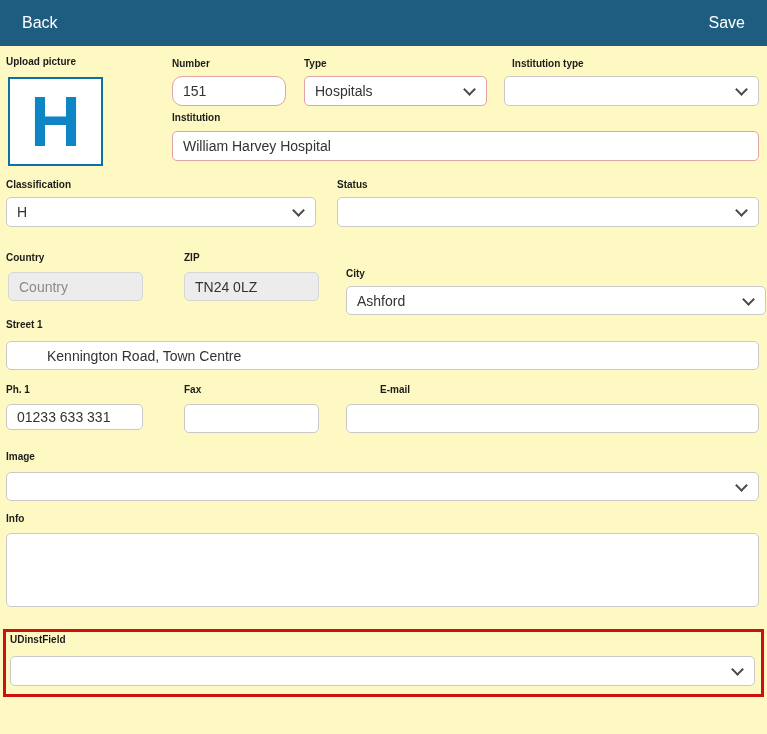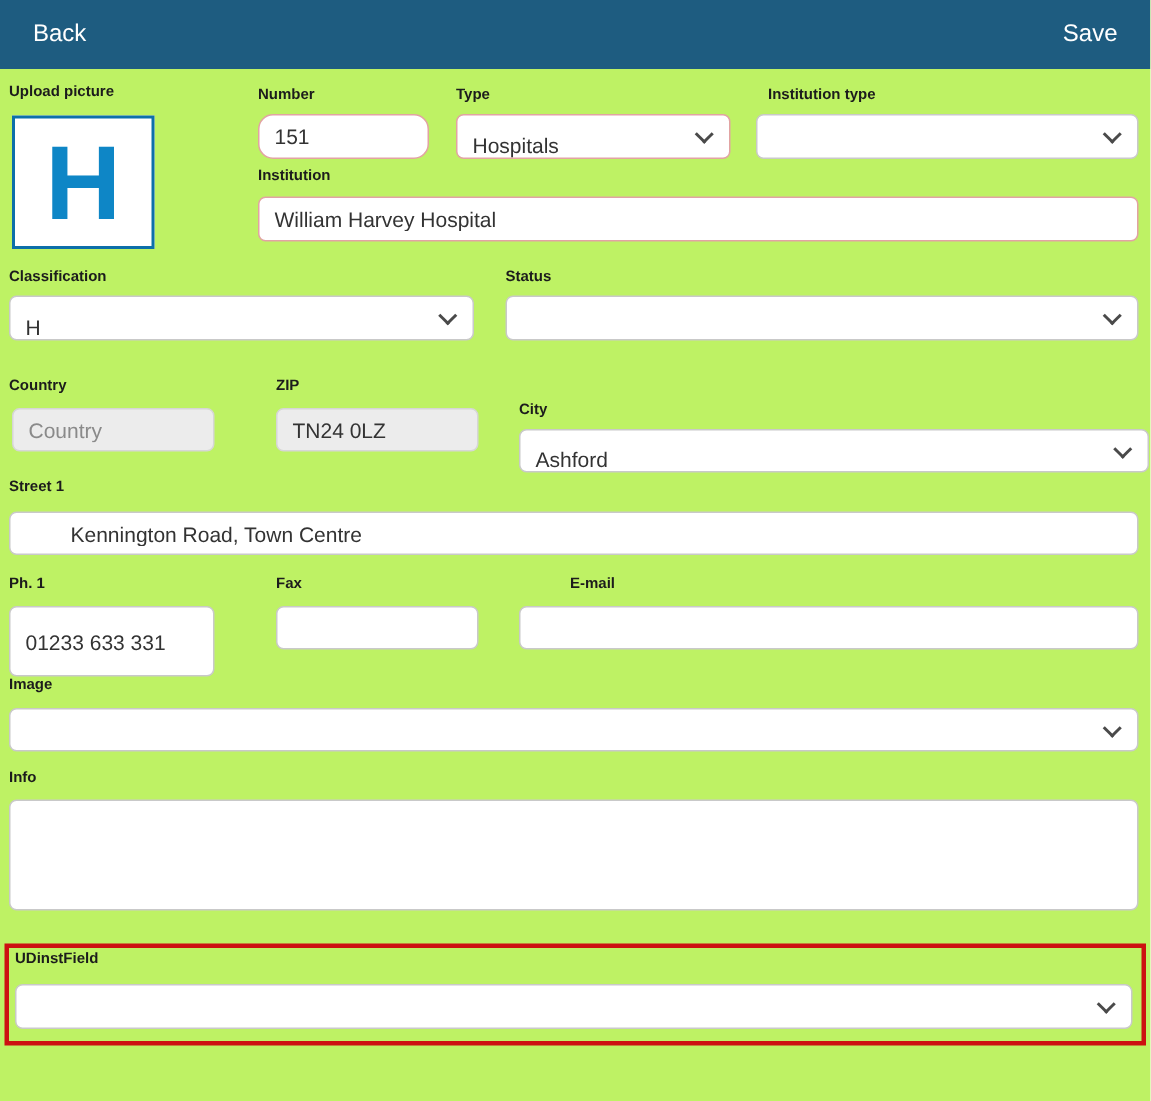--- a/index.html
+++ b/index.html
@@ -1,17 +1,17 @@
 <!DOCTYPE html>
 <html><head>
 <meta charset="utf-8">
 <style>
   * { margin: 0; padding: 0; box-sizing: border-box; }
   html, body { width: 767px; height: 734px; background: #ffffff; font-family: "Liberation Sans", sans-serif; }
-  .screen { position: relative; width: 767px; height: 734px; background: #bef264; overflow: hidden; }
+  .screen { position: relative; width: 767px; height: 734px; background: #fef9c3; overflow: hidden; }
 
   .topbar {
     position: absolute; left: 0; top: 0; width: 767px; height: 46px;
     background: #1e5c80; color: #fff; display: flex; align-items: center;
     justify-content: space-between; padding: 0 16px;
   }
   .topbar .btn { font-size: 16px; color: #ffffff; cursor: pointer; padding: 4px 6px; }
 
   .lbl { position: absolute; font-size: 10px; font-weight: 700; color: #1c1c1c; white-space: nowrap; }
 
@@ -20,21 +20,21 @@
     background: #fff; font-size: 14px; color: #333; padding: 0 10px;
     font-family: "Liberation Sans", sans-serif; outline: none;
   }
   input.field { line-height: 28px; }
   .field.required { border-color: #e2a3a3; }
   .field.readonly { background: #ececec; border-color: #d6d6d6; }
   .field.readonly::placeholder { color: #8a8a8a; }
 
   .select {
     position: absolute; height: 30px; border: 1px solid #c9c9c9; border-radius: 5px;
-    background: #fff; display: flex; align-items: flex-end; padding: 0 30px 0 10px;
+    background: #fff; display: flex; align-items: center; padding: 0 30px 0 10px;
     font-size: 14px; color: #333; cursor: pointer;
   }
   .select.required { border-color: #e2a3a3; }
   .chev {
     position: absolute; right: 12px; top: 9px; width: 9px; height: 9px;
     border-left: 2px solid #4a4a4a; border-bottom: 2px solid #4a4a4a;
     transform: rotate(-45deg); transform-origin: center; margin-top: -1px;
   }
 
   .pic-box {
@@ -109,21 +109,21 @@
   <div class="lbl" style="left:346px; top:252px;margin-top:16px;">City</div>
   <div class="select" style="left:346px; top:286px; width:420px; height:29px;">
     <span>Ashford</span>
     <span class="chev"></span>
   </div>
 
   <div class="lbl" style="left:6px; top:319px;">Street 1</div>
   <input class="field" style="left: 6px; top: 341px; width: 753px; height: 29px; padding-left: 40px;" value="Kennington Road, Town Centre">
 
   <div class="lbl" style="left:6px; top:384px;">Ph. 1</div>
-  <input class="field" style="left: 6px; top: 404px; width: 137px; height: 47px;" value="01233 633 331">
+  <input class="field" style="left: 6px; top: 404px; width: 137px; height: 26px;" value="01233 633 331">
 
   <div class="lbl" style="left:184px; top:384px;">Fax</div>
   <input class="field" style="left: 184px; top: 404px; width: 135px; height: 29px;" value="">
 
   <div class="lbl" style="left:346px; top:384px;padding-left:34px;">E-mail</div>
   <input class="field" style="left: 346px; top: 404px; width: 413px; height: 29px;" value="">
 
   <div class="lbl" style="left:6px; top:451px;">Image</div>
   <div class="select" style="left:6px; top:472px; width:753px; height:29px;">
     <span></span>

